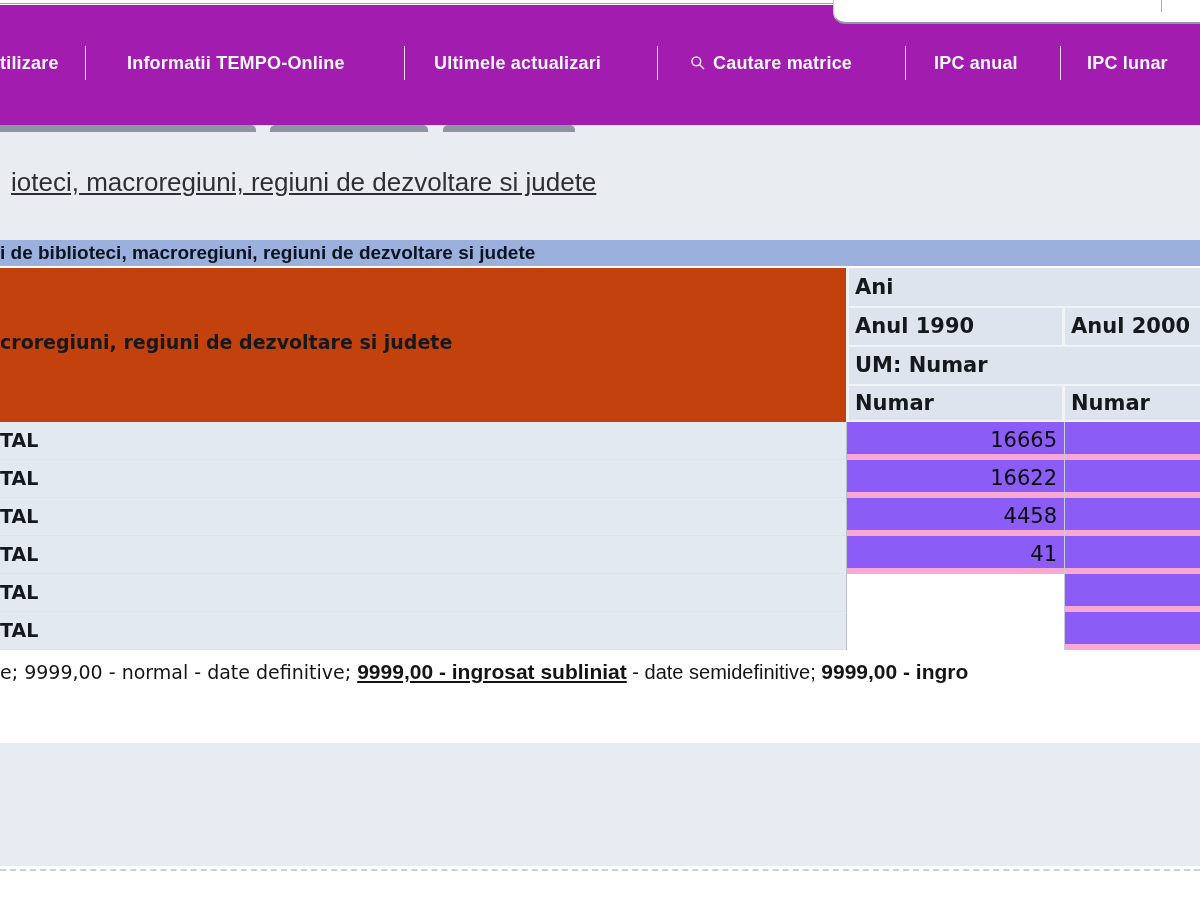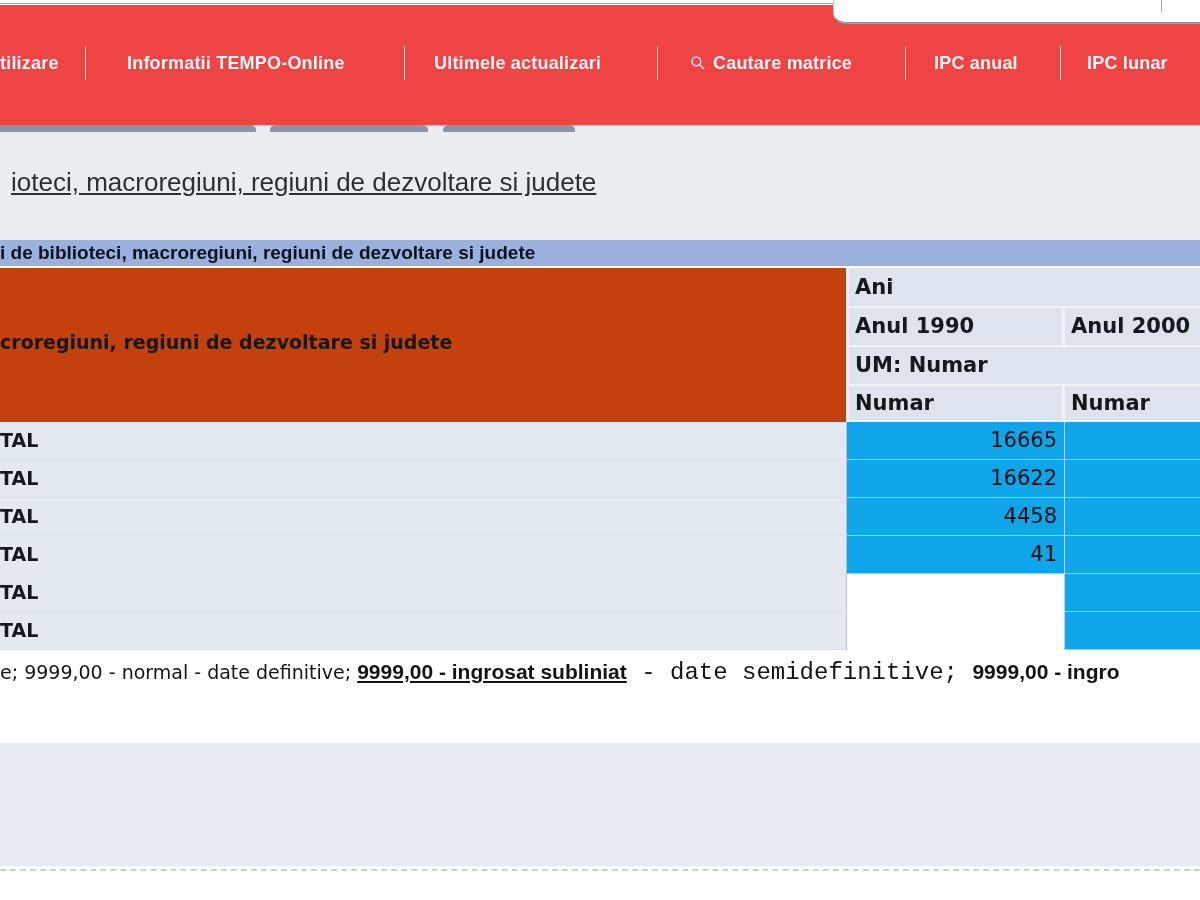--- a/index.html
+++ b/index.html
@@ -10,21 +10,21 @@
   }
   
   .top-strip { position:absolute; left:0; top:0; width:1200px; height:4px;
     background:#ffffff; border-bottom:1px solid #a6a6a6; z-index:3; }
   .search-overlay { position:absolute; left:833px; top:0; width:367px; height:24px;
     background:#ffffff; border-bottom:2px solid #9199a1; border-left:1px solid #c5cad0;
     border-bottom-left-radius:12px; z-index:6; }
   .text-cursor { position:absolute; left:327px; top:0; width:1px; height:12px; background:#a9a9a9; }
   
   .navbar { position:absolute; left:0; top:5px; width:1200px; height:120px;
-    background:#ef4444; z-index:2; }
+    background:#a21caf; z-index:2; }
   .nav-item { position:absolute; top:40px; height:36px; line-height:36px;
     color:#f5f7f9; font-family:"Liberation Sans", sans-serif;
     font-weight:bold; font-size:18px; letter-spacing:0.2px; white-space:nowrap;
     cursor:pointer; display:flex; align-items:center; gap:7px; }
   .nav-sep { position:absolute; top:41px; width:1px; height:34px;
     background:rgba(255,255,255,0.85); }
   .search-glyph { width:16px; height:16px; display:inline-block; }
   
   .page-bg { position:absolute; left:0; top:125px; width:1200px; height:115px; background:#e9edf2; }
   .bg-tab { position:absolute; top:125px; height:7px; background:#8c96a2;
@@ -52,34 +52,34 @@
   .th-2000  { left:1065px; top:40px; width:135px; height:37px; line-height:37px; }
   .th-um    { left:849px; top:79px;  width:351px; height:37px; line-height:37px; }
   .th-num1  { left:849px; top:118px; width:213px; height:34px; line-height:34px; }
   .th-num2  { left:1065px; top:118px; width:135px; height:34px; line-height:34px; }
   
   .tbody { position:absolute; left:0; top:422px; width:1200px; height:228px; }
   .row { position:absolute; left:0; width:1200px; height:38px; }
   .stub-cell { position:absolute; left:0; top:0; width:846px; height:38px;
     background:#e2e9f0; border-bottom:1px solid #dce3ea;
     font-weight:bold; font-size:19px; line-height:37px; color:#15181d; white-space:nowrap; }
-  .val-cell { position:absolute; top:0; height:38px; background:#0ea5e9;
-    border-bottom:1px solid #f9a8d4; font-size:21px; line-height:37px; color:#0b0b0b;
+  .val-cell { position:absolute; top:0; height:38px; background:#8b5cf6;
+    border-bottom:6px solid #f9a8d4; font-size:21px; line-height:37px; color:#0b0b0b;
     text-align:right; padding-right:7px; white-space:nowrap; }
   .val-1990 { left:847px; width:217px; }
   .val-2000 { left:1065px; width:135px; }
   .vline { position:absolute; top:0; width:1px; height:228px; }
   .vline-1 { left:846px; background:#b9c2cc; }
   .vline-2 { left:1064px; background:#c6ced6; }
   
   .legend { position:absolute; left:0; top:657px; width:1200px; height:30px;
     font-size:19px; line-height:29px; color:#141414; white-space:nowrap; overflow:hidden; }
   .legend .lg-bold-u { font-family:"Liberation Sans", sans-serif; font-weight:bold;
     font-size:21px; text-decoration:underline; }
-  .legend .lg-reg2 { font-family:Liberation Mono, monospace; font-size:24px; }
+  .legend .lg-reg2 { font-family:Liberation Sans, sans-serif; font-size:20px; }
   .legend .lg-bold { font-family:"Liberation Sans", sans-serif; font-weight:bold; font-size:21px; }
   
   .bottom-panel { position:absolute; left:0; top:743px; width:1200px; height:123px; background:#e7ecf2; }
   .dotted-divider { position:absolute; left:0; top:869px; width:1200px; height:0;
     border-top:2px dashed #cfcfcf; }
 </style>
 </head>
 <body>
 
 <div class="page-bg"></div>

